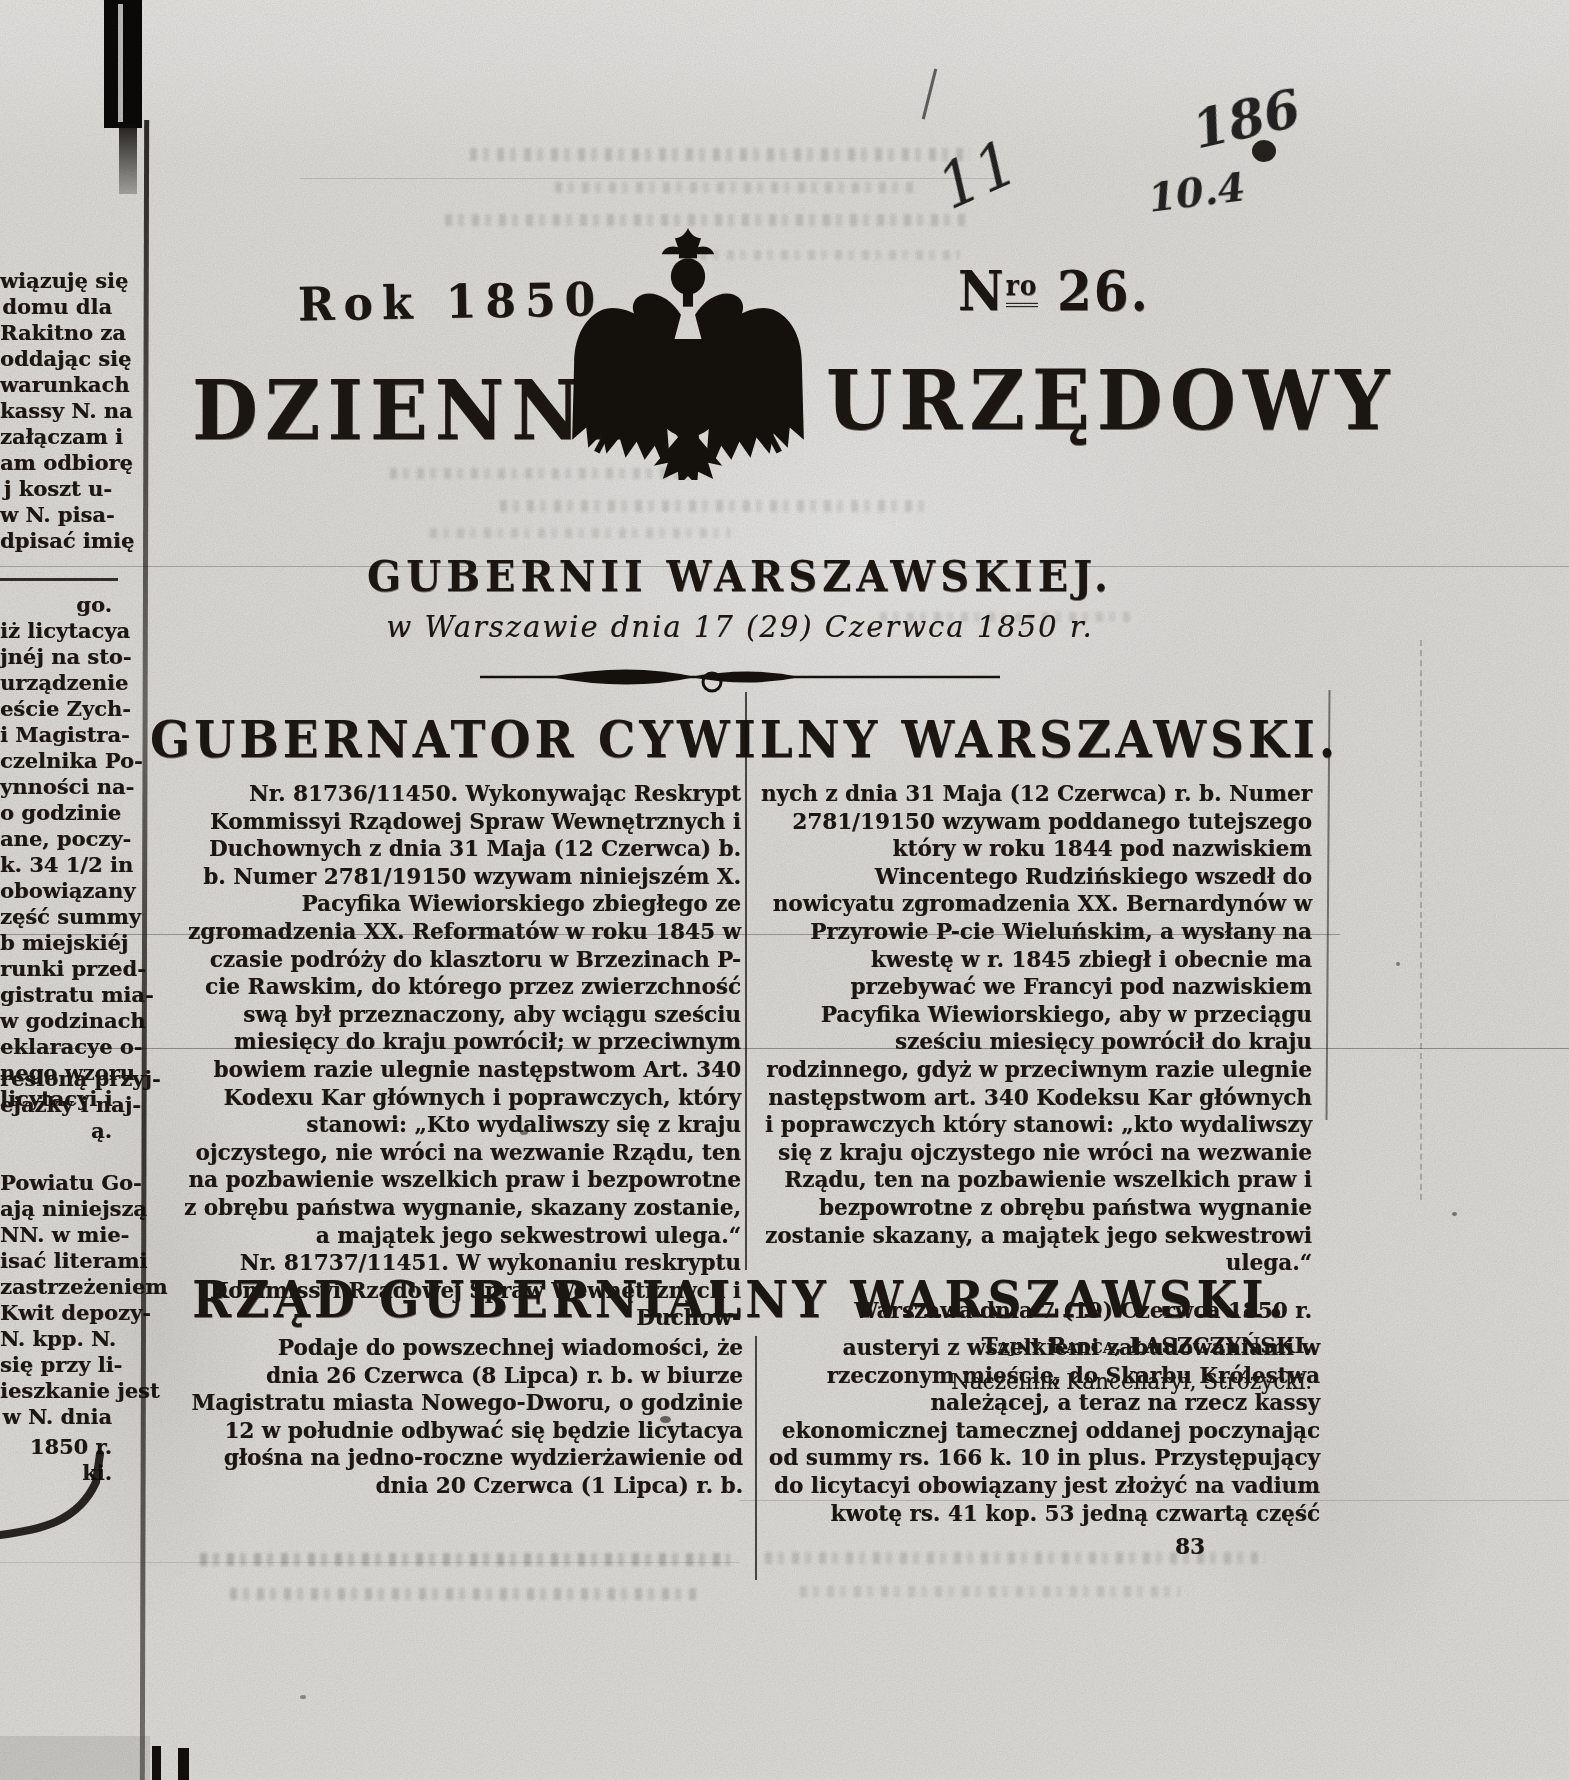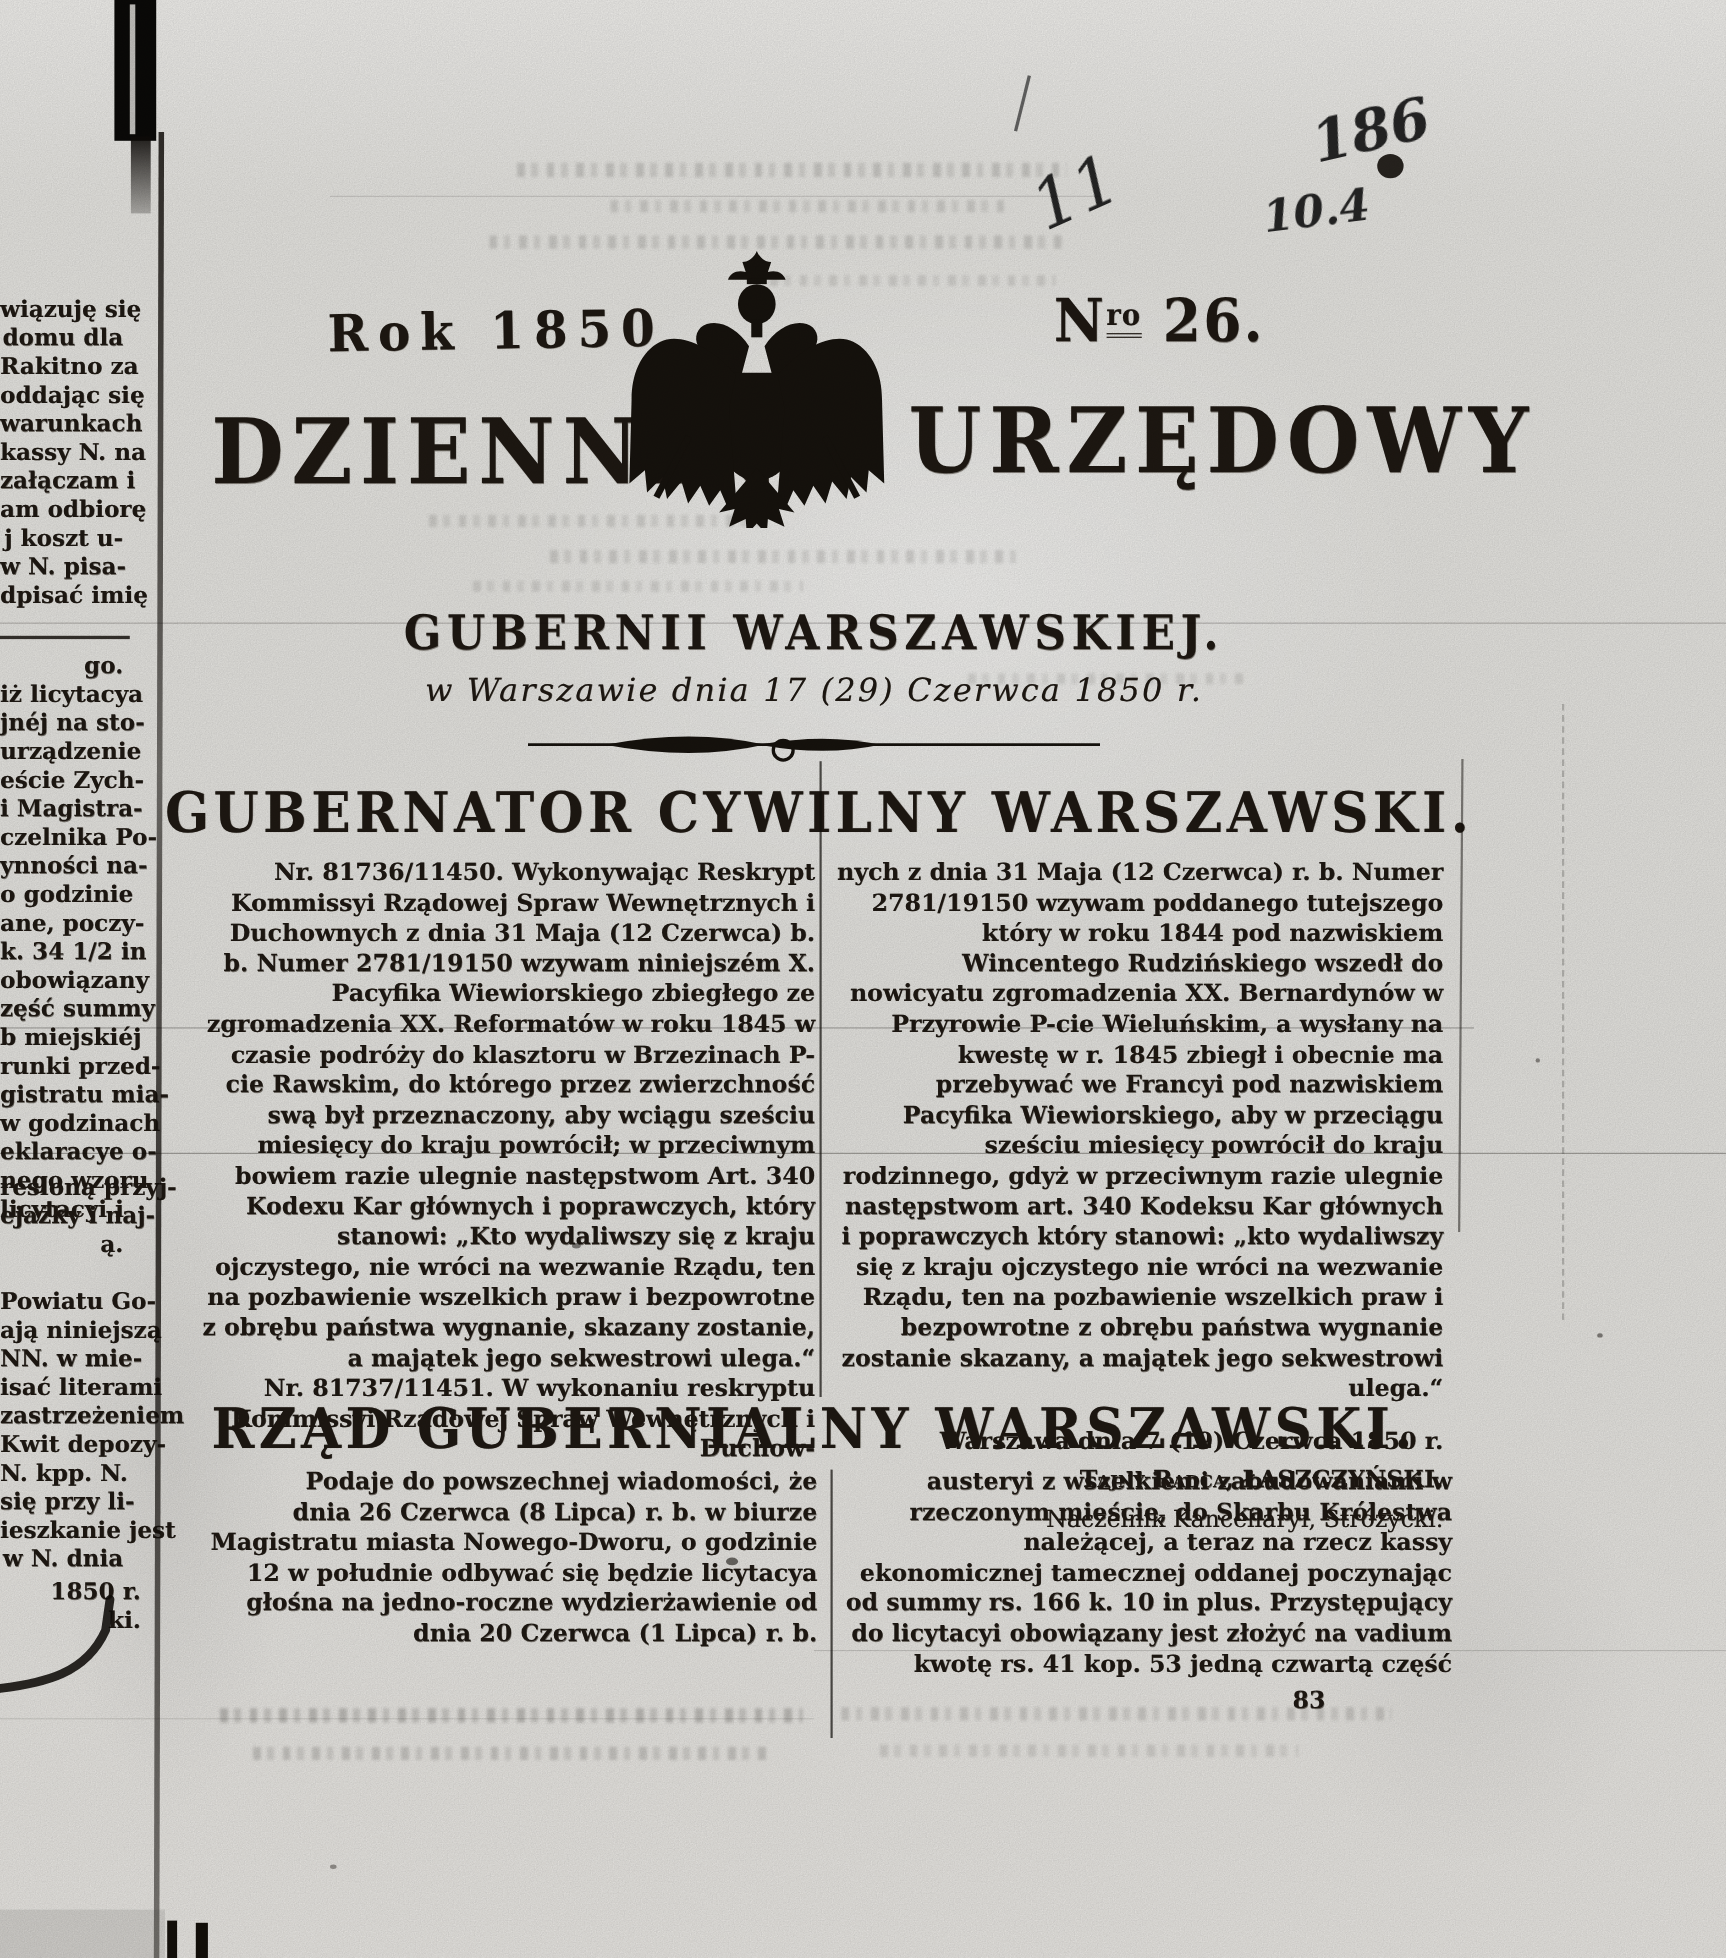--- a/index.html
+++ b/index.html
@@ -82,21 +82,21 @@
       <div class="mline">ają niniejszą</div>
       <div class="mline">NN. w mie-</div>
       <div class="mline">isać literami</div>
       <div class="mline">zastrzeżeniem</div>
       <div class="mline">Kwit depozy-</div>
       <div class="mline">N. kpp. N.</div>
       <div class="mline">się przy li-</div>
       <div class="mline">ieszkanie jest</div>
       <div class="mline">w N. dnia</div>
     </div>
-  <div class="abs margin-col ink" style="left:16px;top:1434px;">
+  <div class="abs margin-col ink" style="left:0;top:1434px;">
       <div class="mline">1850 r.</div>
       <div class="mline">ki.</div>
     </div>
 
   <div class="abs" style="left:104px;top:0;width:38px;height:128px;background:#0b0a08;"></div>
   <div class="abs" style="left:118px;top:4px;width:5px;height:118px;background:rgba(235,233,228,.85);"></div>
   <div class="abs" style="left:119px;top:124px;width:18px;height:70px;background:linear-gradient(180deg,rgba(15,12,9,.9),rgba(15,12,9,.25));"></div>
   <div class="abs" style="left:142px;top:120px;width:5px;height:1660px;transform:rotate(.15deg);
        background:linear-gradient(180deg,rgba(18,14,10,.85) 0%,rgba(18,14,10,.55) 35%,rgba(18,14,10,.8) 60%,rgba(18,14,10,.5) 100%);"></div>
   <svg class="abs" style="left:0;top:1430px;" width="180" height="140">

